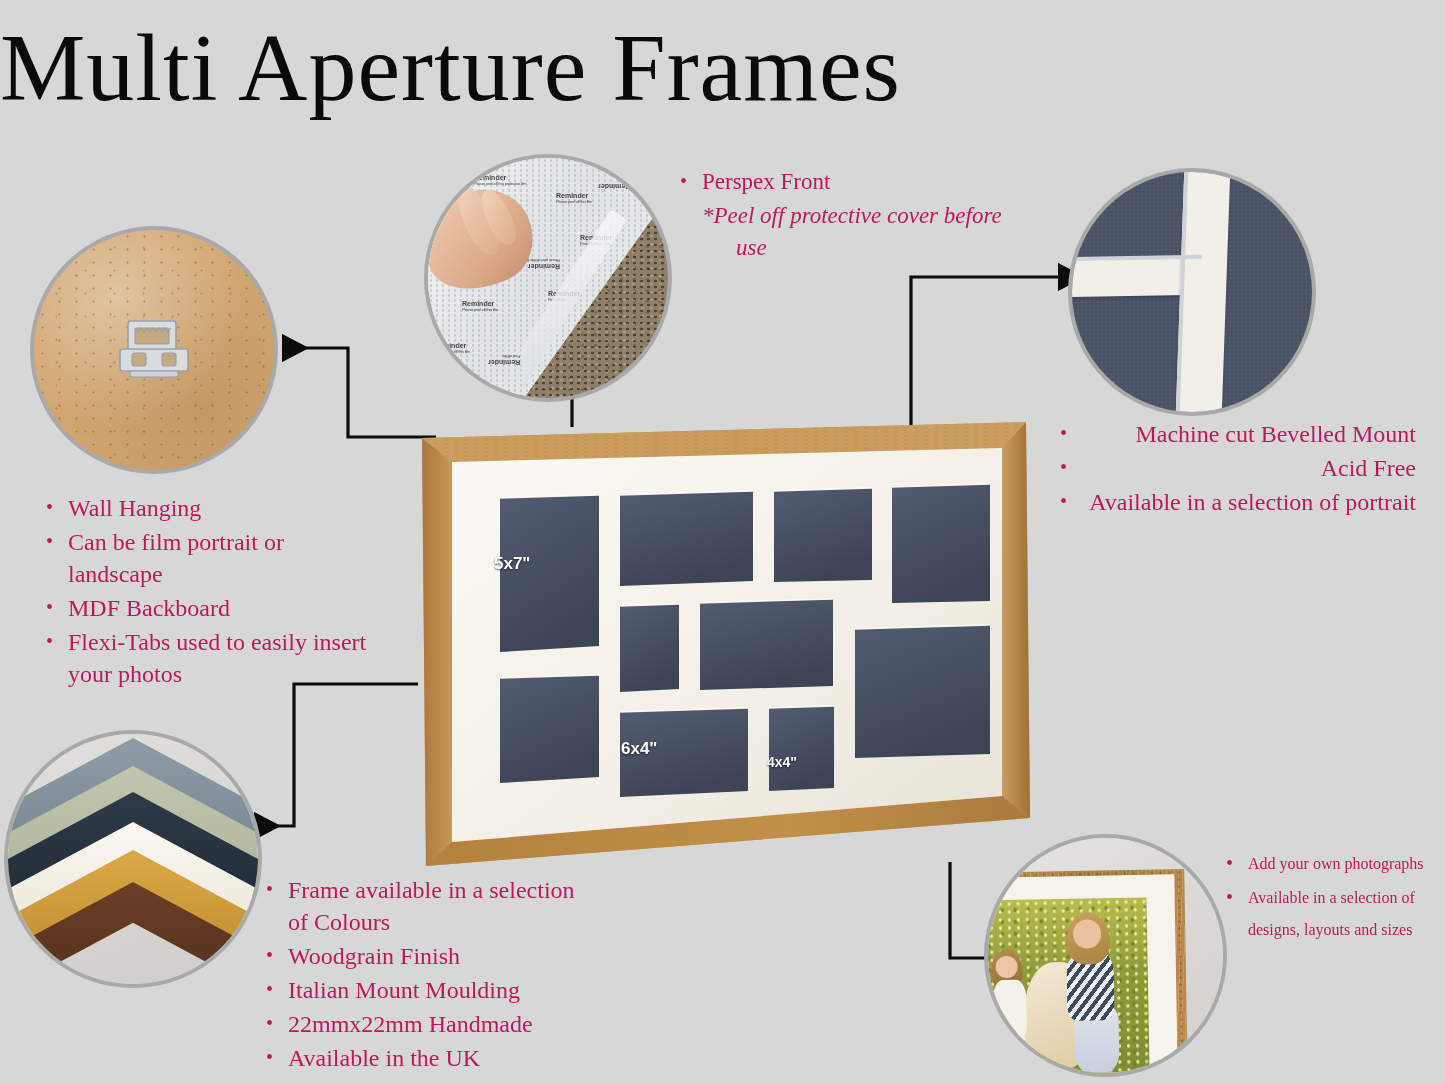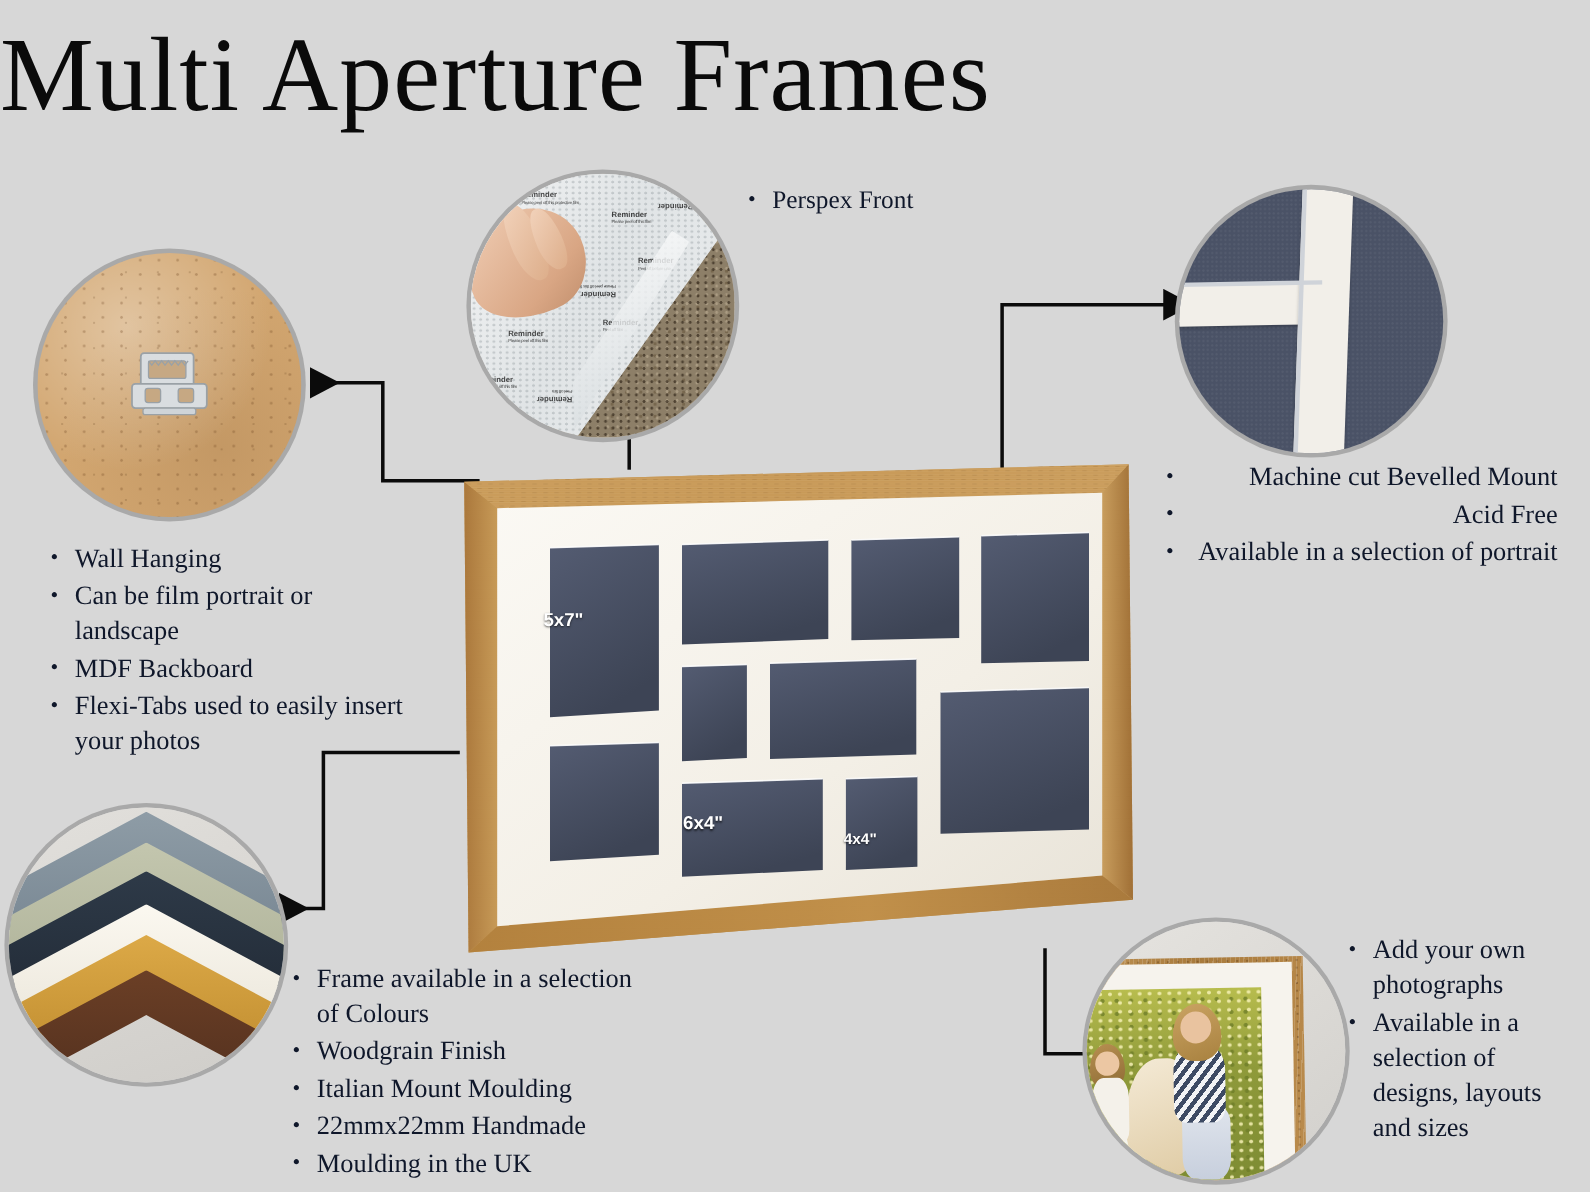--- a/index.html
+++ b/index.html
@@ -36,21 +36,21 @@
     white-space: nowrap;
   }
 
   
   .bullets {
     position: absolute;
     margin: 0;
     padding: 0;
     list-style: none;
     font-family: "Liberation Serif", "DejaVu Serif", serif;
-    color: #0f172a;
+    color: #be185d;
   }
   .bullets li {
     position: relative;
     padding-left: 26px;
     margin-bottom: 2px;
   }
   .bullets li::before {
     content: "\2022";
     position: absolute;
     left: 4px;
@@ -96,21 +96,21 @@
     left: 262px;
     top: 874px;
     width: 330px;
     font-size: 24px;
     line-height: 32px;
   }
   #list-photos {
     left: 1222px;
     top: 848px;
     width: 215px;
-    font-size: 24px;
+    font-size: 16px;
     line-height: 32px;
   }
 
   
   .connector { position: absolute; }
 
   
   .circle {
     position: absolute;
     border-radius: 50%;
@@ -541,34 +541,35 @@
 
   <ul class="bullets" id="list-wall-hanging">
     <li>Wall Hanging</li>
     <li>Can be film portrait or landscape</li>
     <li>MDF Backboard</li>
     <li>Flexi-Tabs used to easily insert your photos</li>
   </ul>
 
   <ul class="bullets" id="list-perspex">
     <li>Perspex Front</li>
+    <li class="sub-note">*Peel off protective cover before use</li>
   </ul>
 
   <ul class="bullets" id="list-mount">
     <li>Machine cut Bevelled Mount</li>
     <li>Acid Free</li>
     <li>Available in a selection of portrait</li>
   </ul>
 
   <ul class="bullets" id="list-moulding">
     <li>Frame available in a selection of Colours</li>
     <li>Woodgrain Finish</li>
     <li>Italian Mount Moulding</li>
     <li>22mmx22mm Handmade</li>
-    <li>Moulding in the UK</li>
+    <li>Available in the UK</li>
   </ul>
 
   <ul class="bullets" id="list-photos">
     <li>Add your own photographs</li>
     <li>Available in a selection of designs, layouts and sizes</li>
   </ul>
 
 </div>
 
 </body></html>

